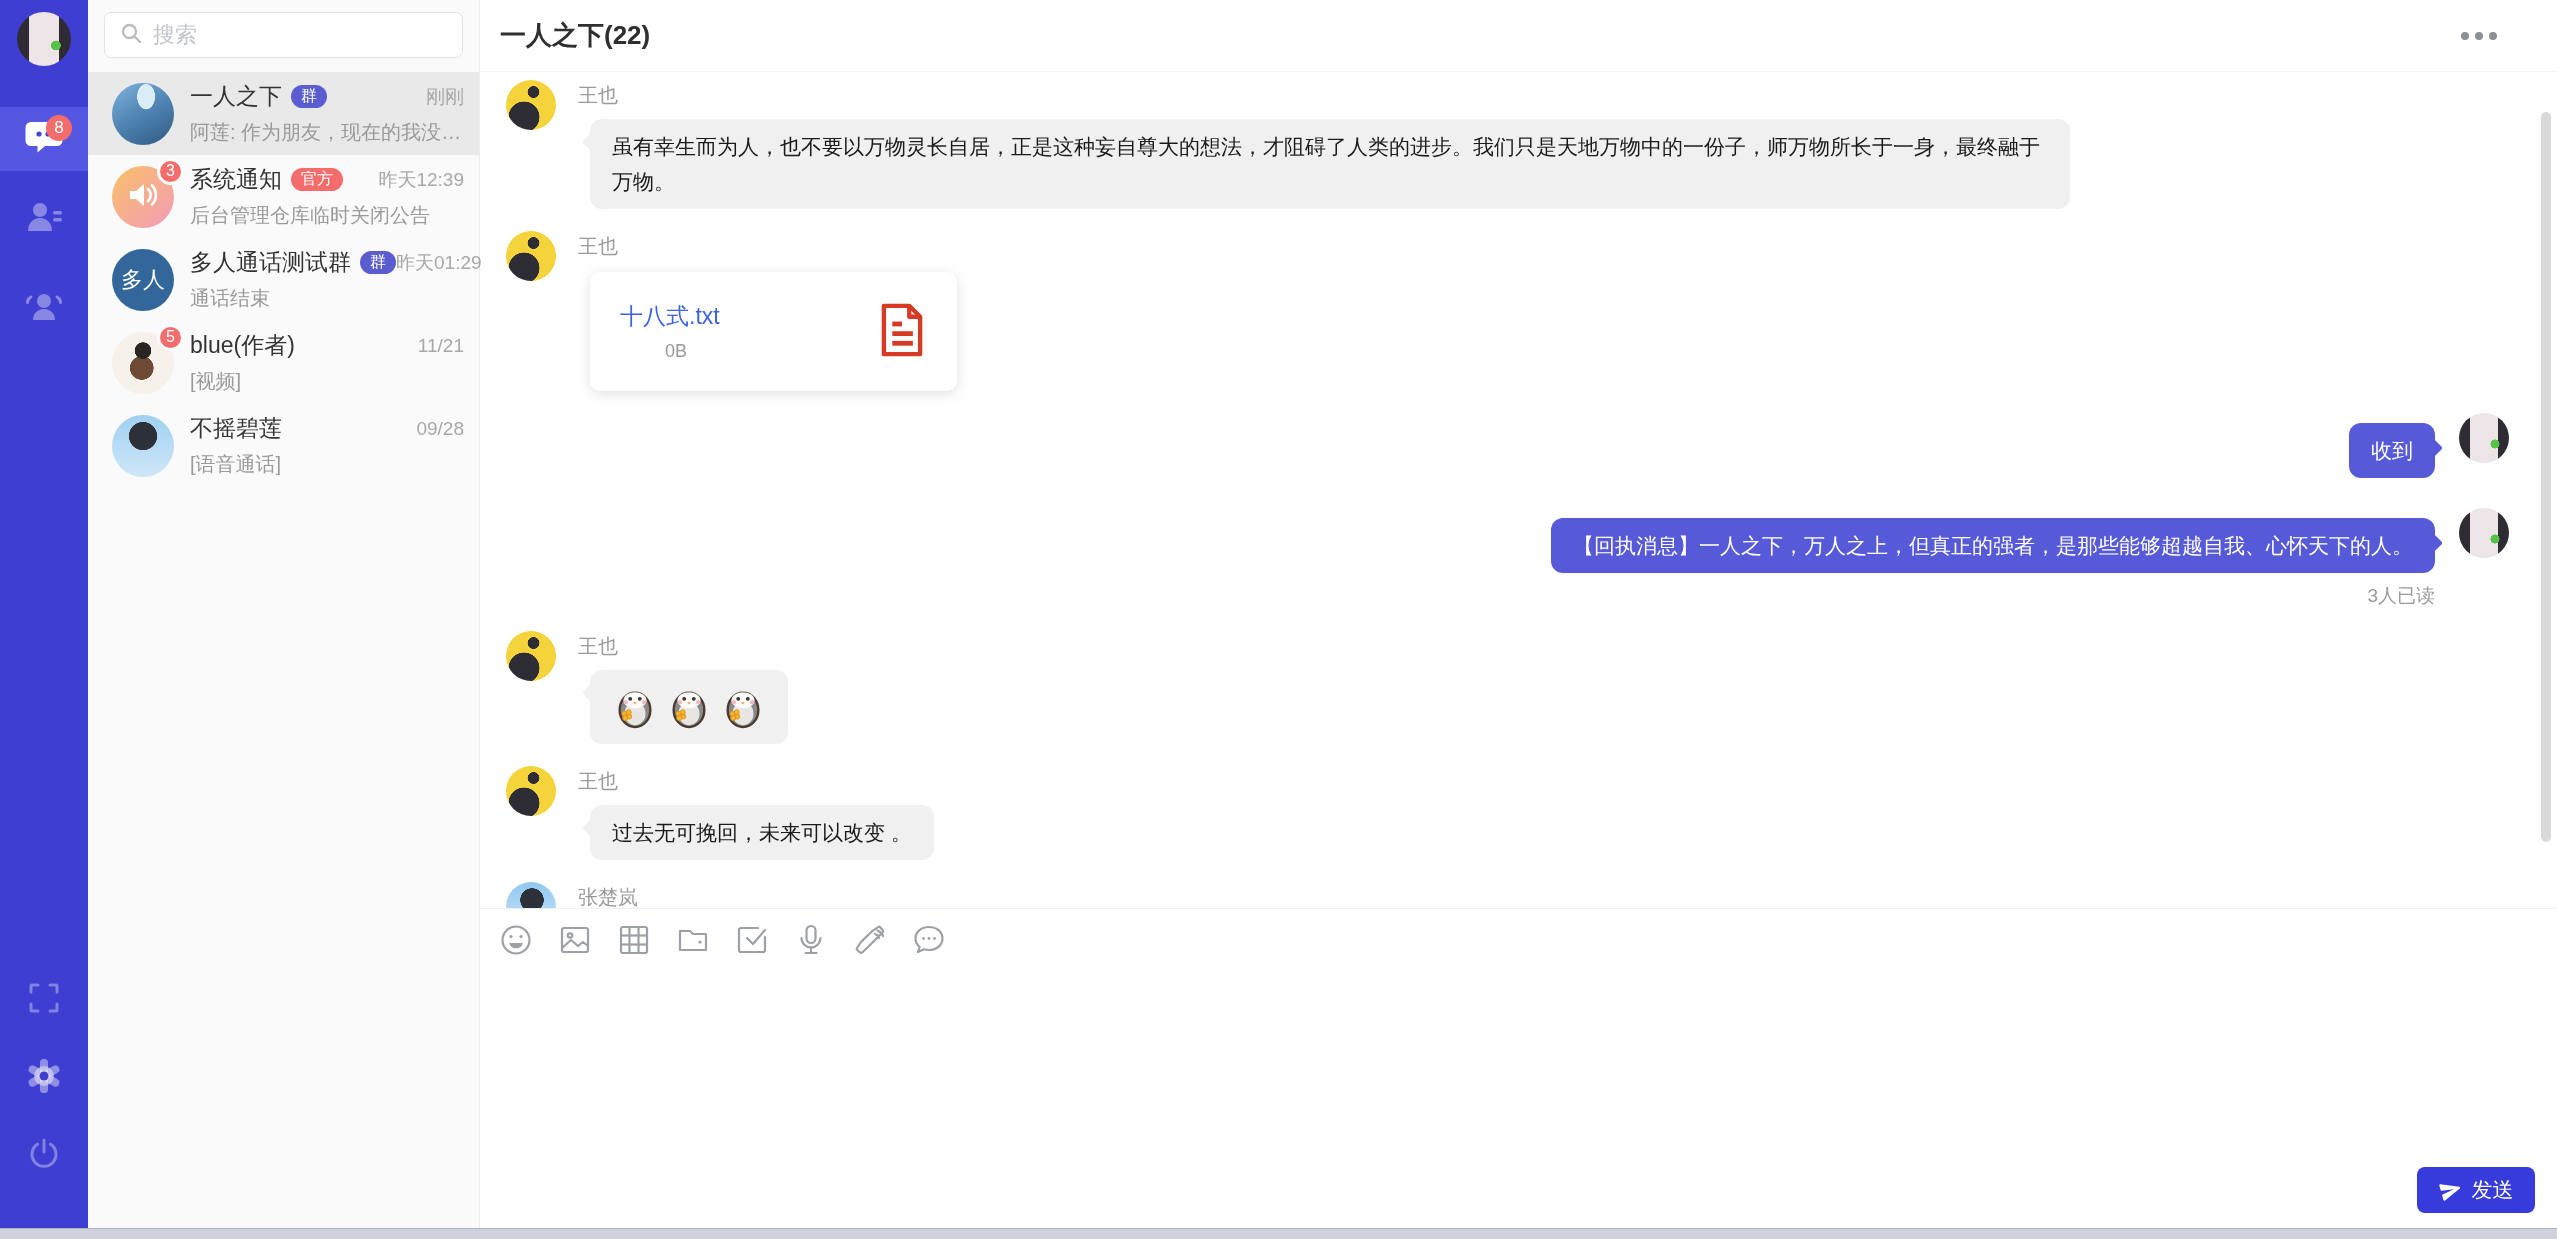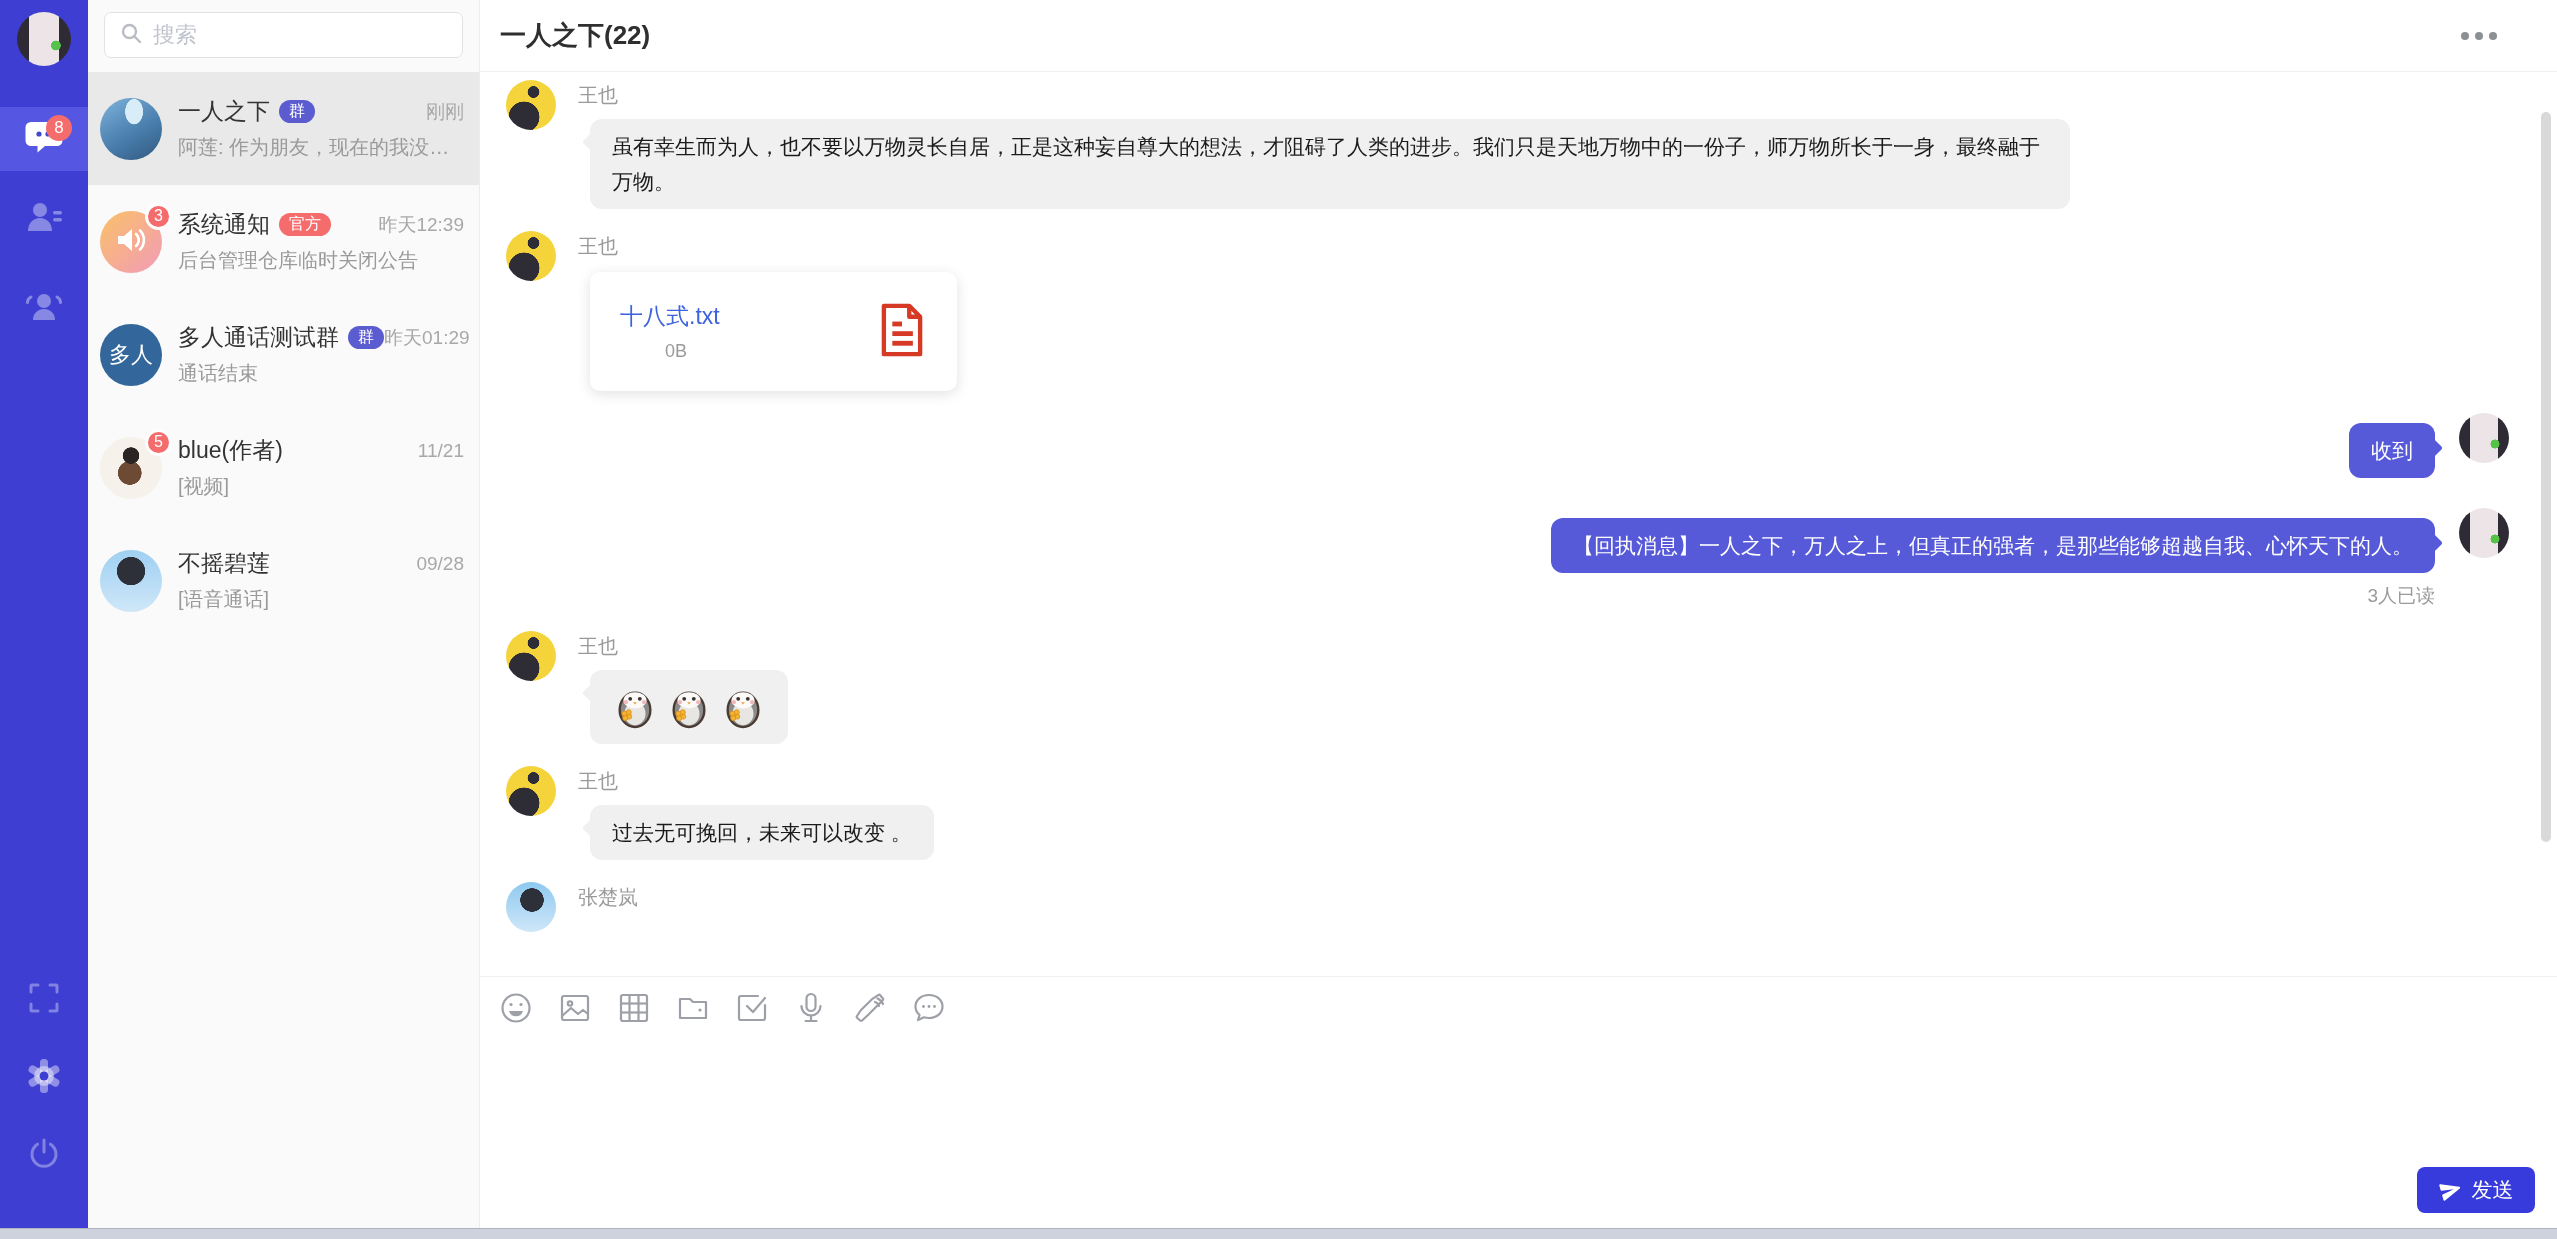--- a/index.html
+++ b/index.html
@@ -31,21 +31,21 @@
 
   
   .chatlist { width:392px; background:#fafafa; border-right:1px solid #ededed;
     flex-shrink:0; display:flex; flex-direction:column; }
   .search-wrap { margin:12px 16px 14px 16px; height:46px; background:#fff;
     border:1px solid #e3e3e3; border-radius:7px; display:flex; align-items:center;
     padding:0 14px; }
   .search-wrap input { border:none; outline:none; flex:1; font-size:22px; color:#333;
     margin-left:10px; background:transparent; font-family:inherit; }
   .search-wrap input::placeholder { color:#c0c4cc; }
-  .conv-item { height:113px; display:flex; align-items:center; padding:0 15px 0 12px;
+  .conv-item { height:83px; display:flex; align-items:center; padding:0 15px 0 24px;
     cursor:pointer; }
   .conv-item.selected { background:#e9e9e9; }
   .conv-av-wrap { position:relative; width:62px; height:62px; flex-shrink:0; }
   .conv-avatar { width:62px; height:62px; border-radius:50%; overflow:hidden;
     display:flex; align-items:center; justify-content:center; }
   .unread { position:absolute; top:-8px; right:-10px; min-width:27px; height:27px;
     background:#f56c6c; border:3px solid #fdfdfd; border-radius:15px; color:#fff;
     font-size:16px; display:flex; align-items:center; justify-content:center; padding:0 5px; }
   .conv-main { flex:1; margin-left:16px; min-width:0; }
   .conv-top { display:flex; align-items:center; }
@@ -113,21 +113,21 @@
     border-radius:10px; box-shadow:0 3px 14px rgba(0,0,0,.12); display:flex;
     align-items:center; padding:0 26px 0 30px; cursor:pointer; }
   .file-meta { flex:1; min-width:0; }
   .file-name { font-size:23px; color:#3e63dc; }
   .file-size { font-size:18px; color:#9a9a9a; margin-top:9px;margin-left:45px; }
 
   .gap-lg { margin-top:14px; }
   .gap-xl { margin-top:30px; }
 
   
-  .composer { height:252px; flex-shrink:0; border-top:1px solid #f0f0f0; position:relative;
+  .composer { height:320px; flex-shrink:0; border-top:1px solid #f0f0f0; position:relative;
     display:flex; flex-direction:column; }
   .toolbar { display:flex; align-items:center; gap:23px; padding:13px 0 4px 18px; }
   .tool-btn { width:36px; height:36px; display:flex; align-items:center; justify-content:center;
     cursor:pointer; }
   .composer textarea { flex:1; border:none; outline:none; resize:none; margin:8px 150px 60px 22px;
     font-size:21px; font-family:inherit; color:#333; }
   .send-btn { position:absolute; right:22px; bottom:15px; width:118px; height:46px;
     background:#383bdc; border:none; border-radius:8px; color:#fff; font-size:21px;
     display:flex; align-items:center; justify-content:center; gap:9px; cursor:pointer;
     font-family:inherit; }

